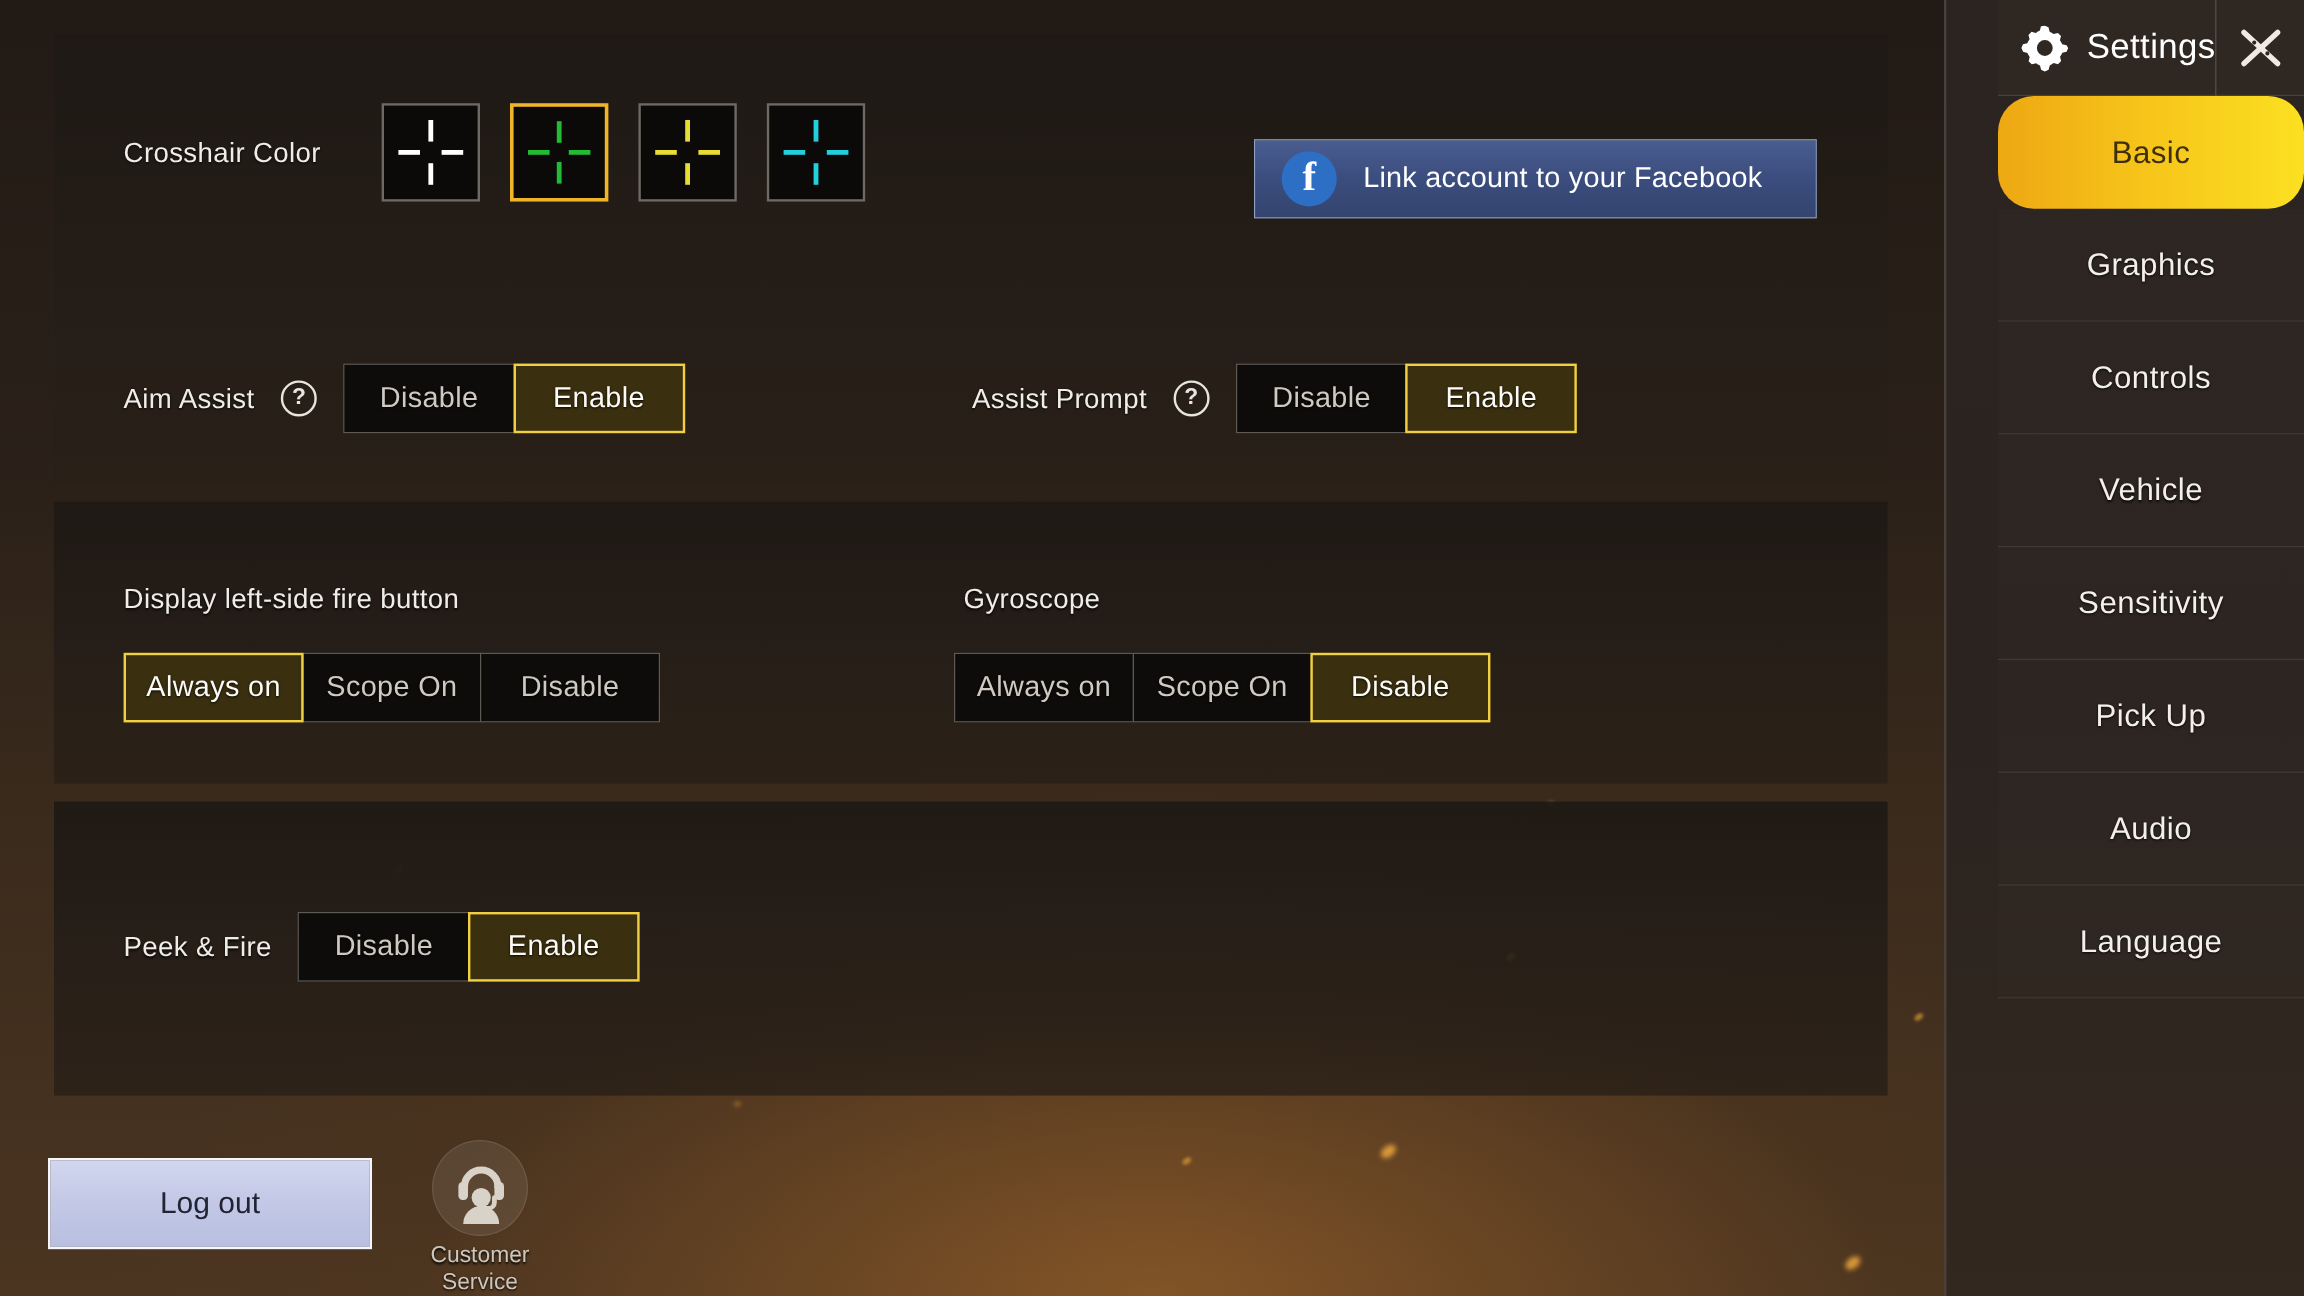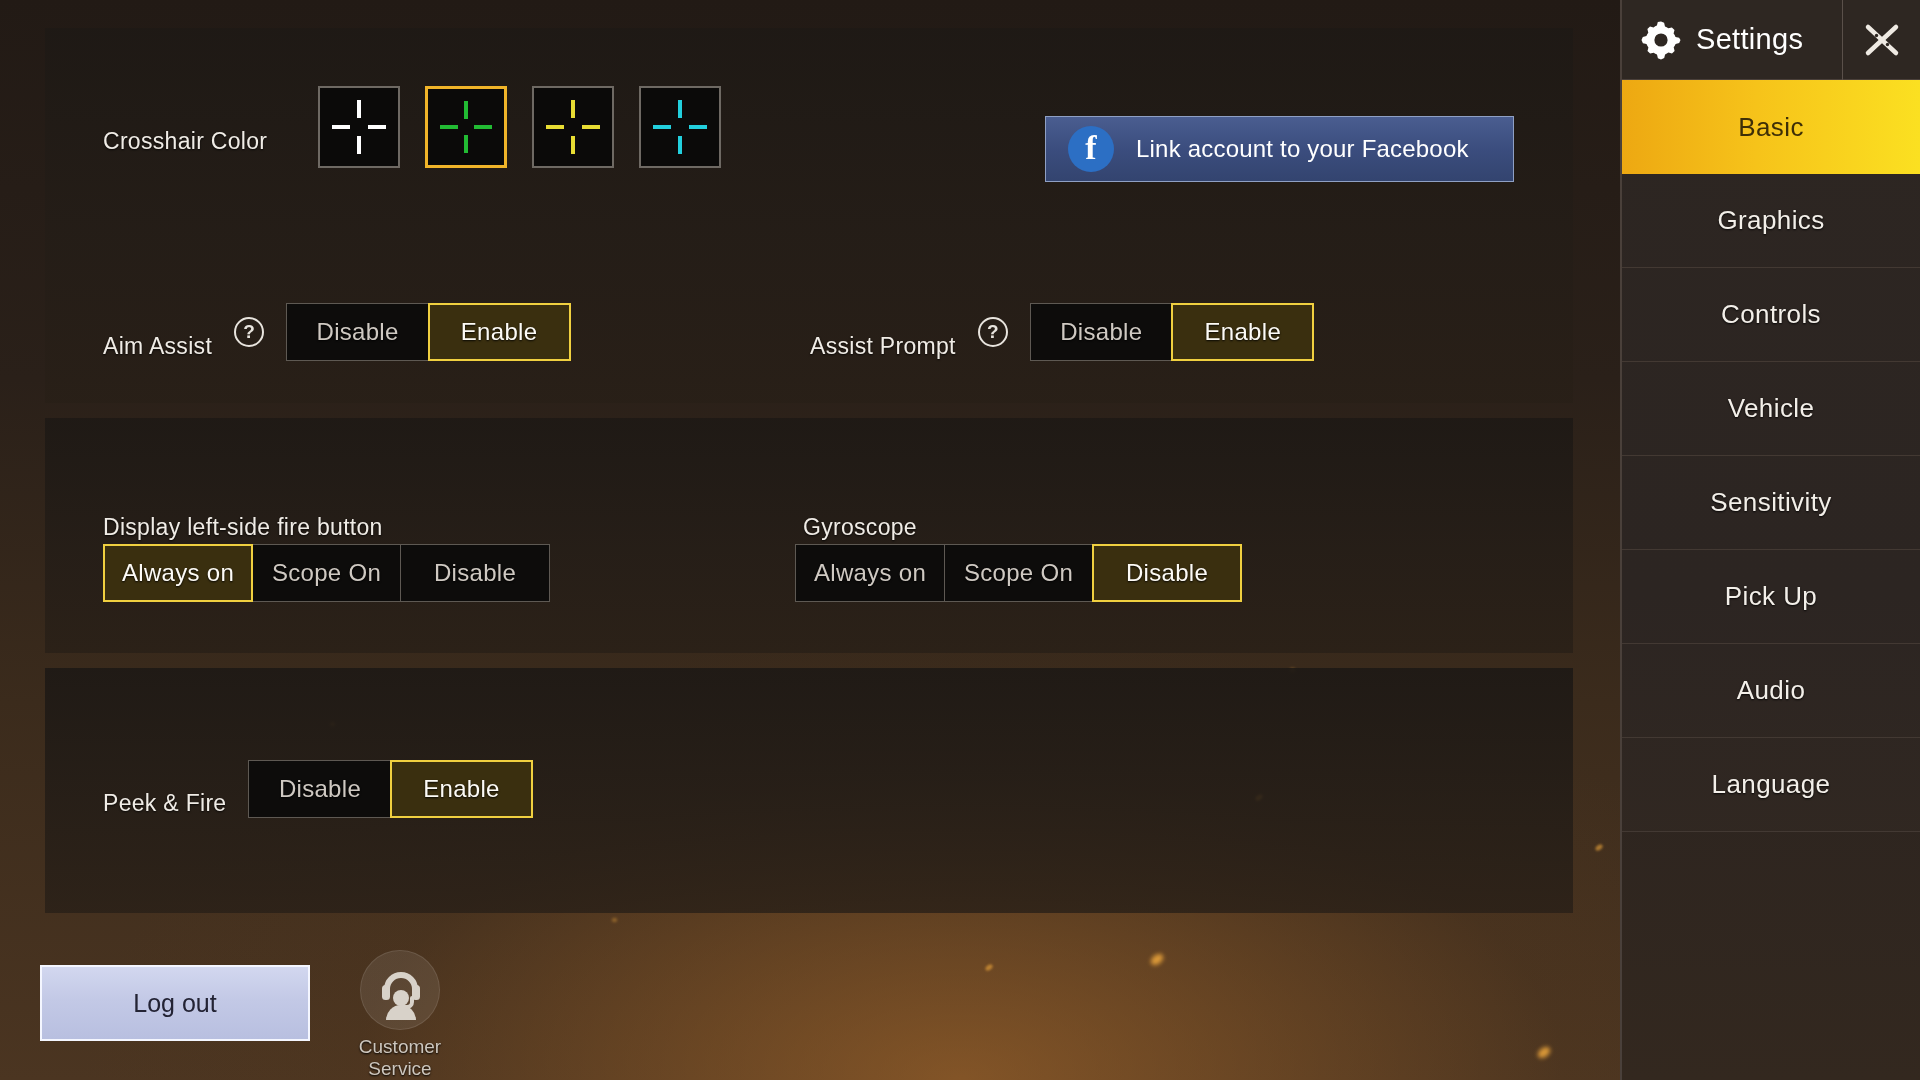--- a/index.html
+++ b/index.html
@@ -38,21 +38,20 @@
   }
   #panel1 { top:28px;  height:375px; }
   #panel2 { top:418px; height:235px; }
   #panel3 { top:668px; height:245px; }
 
   .lbl {
     color:#f0ece6; font-size:23px; letter-spacing:.3px;
     font-family:"Liberation Sans", sans-serif; font-weight:400;
     text-shadow:0 1px 2px rgba(0,0,0,.8);
     white-space:nowrap;
-    margin-top:28px;
   }
 
   
   #crosshair-row { position:absolute; left:58px; top:58px; display:flex; align-items:center; }
   #crosshair-label { width:215px; }
   .swatch {
     width:82px; height:82px; margin-right:25px;
     background:#0b0a09; border:2px solid #6e6963;
     position:relative; display:inline-block;
   }
@@ -129,20 +128,21 @@
     background:rgba(255,255,255,0.09); border:1px solid rgba(255,255,255,0.10);
     margin:0 auto; position:relative;
   }
   #cs-label { color:#cdc6bd; font-size:19px; margin-top:6px; text-shadow:0 1px 2px #000; }
 
   
   #sidebar {
     position:absolute; right:0; top:0; width:300px; height:1080px;
     background:linear-gradient(180deg,#2b2420 0%,#2a2320 55%,#33281f 100%);
     border-left:2px solid #4a403a;
+    padding-left:43px;
   }
   #sb-header {
     height:80px; display:flex; align-items:center;
     background:#2e2722; border-bottom:1px solid #4a403a;
   }
   #gear { margin-left:18px; width:42px; height:42px; flex:0 0 auto; }
   #sb-title { color:#fff; font-size:29px; margin-left:14px; letter-spacing:.3px; }
   #close-btn {
     margin-left:auto; width:78px; height:80px;
     display:flex; align-items:center; justify-content:center;
@@ -150,21 +150,21 @@
   }
   .tab {
     height:94px; display:flex; align-items:center; justify-content:center;
     color:#f3efe9; font-size:26px; letter-spacing:.4px;
     border-bottom:1px solid #433933; cursor:pointer;
     text-shadow:0 1px 2px rgba(0,0,0,.85);
     background:rgba(255,255,255,0.012);
   }
   .tab.active {
     background:linear-gradient(90deg,#eda812 0%,#f6c31a 45%,#fbe021 100%);
-    color:#3e2f07; border-bottom:none; text-shadow:none;
+    color:#3e2f07; border-bottom:none; text-shadow:none;border-radius:30px;
   }
 </style>
 </head>
 <body>
 
 <div id="app">
   <div id="bgwarm"></div>
 
   <div class="spark big" style="left:1150px; top:955px;"></div>
   <div class="spark sm" style="left:1255px; top:795px;"></div>

